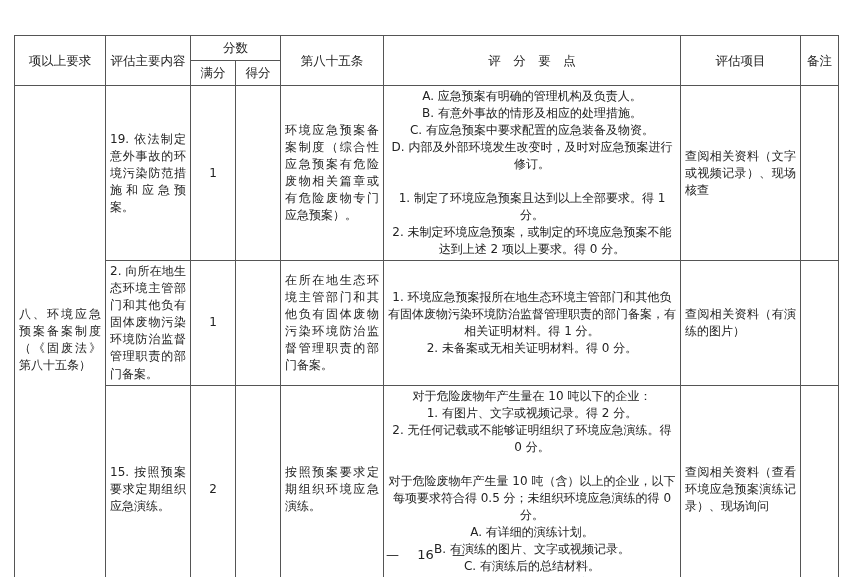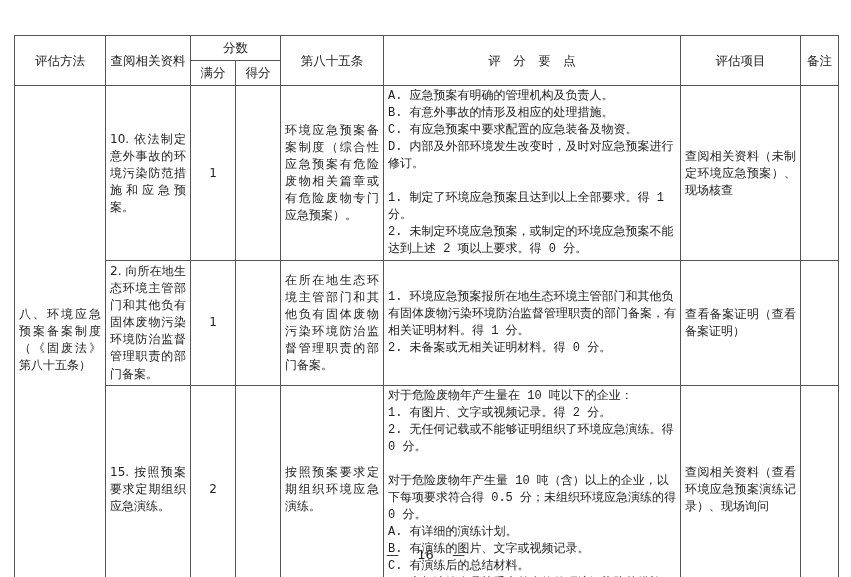--- a/index.html
+++ b/index.html
@@ -37,24 +37,23 @@
     overflow: hidden;
   }
   table.eval th {
     font-weight: normal;
     text-align: center;
     font-size: 12.5px;
   }
   td.center { text-align: center; }
   td.jtext  { text-align: justify; }
   td.points {
-    text-align: left;
+    text-align: center;
     white-space: pre-line;
     line-height: 1.4;
-    font-family: Liberation Mono, monospace;
   }
   tr.hdr  { height: 25px; }
   tr.r13  { height: 155px; }
   tr.r14  { height: 112px; }
   tr.r15  { height: 190px; }
   .footer {
     position: absolute;
     left: 0;
     top: 547px;
     width: 851px;
@@ -74,58 +73,58 @@
       <col style="width:85px">
       <col style="width:45px">
       <col style="width:45px">
       <col style="width:103px">
       <col style="width:297px">
       <col style="width:120px">
       <col style="width:38px">
     </colgroup>
     <tbody>
         <tr class="hdr">
-      <th rowspan="2">评估方法</th>
-      <th rowspan="2">查阅相关资料</th>
+      <th rowspan="2">项以上要求</th>
+      <th rowspan="2">评估主要内容</th>
       <th colspan="2">分数</th>
       <th rowspan="2">第八十五条</th>
       <th rowspan="2">评　分　要　点</th>
       <th rowspan="2">评估项目</th>
       <th rowspan="2">备注</th>
     </tr>
     <tr class="hdr">
       <th>满分</th>
       <th>得分</th>
     </tr>
 
     <tr class="r13">
       <td rowspan="3" class="jtext">八、环境应急预案备案制度（《固废法》第八十五条）</td>
-      <td class="jtext">10. 依法制定意外事故的环境污染防范措施和应急预案。</td>
+      <td class="jtext">19. 依法制定意外事故的环境污染防范措施和应急预案。</td>
       <td class="center">1</td>
       <td class="center"></td>
       <td class="jtext">环境应急预案备案制度（综合性应急预案有危险废物相关篇章或有危险废物专门应急预案）。</td>
       <td class="points">A. 应急预案有明确的管理机构及负责人。
 B. 有意外事故的情形及相应的处理措施。
 C. 有应急预案中要求配置的应急装备及物资。
 D. 内部及外部环境发生改变时，及时对应急预案进行修订。
 
 1. 制定了环境应急预案且达到以上全部要求。得 1 分。
 2. 未制定环境应急预案，或制定的环境应急预案不能达到上述 2 项以上要求。得 0 分。</td>
-      <td class="jtext">查阅相关资料（未制定环境应急预案）、现场核查</td>
+      <td class="jtext">查阅相关资料（文字或视频记录）、现场核查</td>
       <td class="center"></td>
     </tr>
 
     <tr class="r14">
       <td class="jtext">2. 向所在地生态环境主管部门和其他负有固体废物污染环境防治监督管理职责的部门备案。</td>
       <td class="center">1</td>
       <td class="center"></td>
       <td class="jtext">在所在地生态环境主管部门和其他负有固体废物污染环境防治监督管理职责的部门备案。</td>
       <td class="points">1. 环境应急预案报所在地生态环境主管部门和其他负有固体废物污染环境防治监督管理职责的部门备案，有相关证明材料。得 1 分。
 2. 未备案或无相关证明材料。得 0 分。</td>
-      <td class="jtext">查看备案证明（查看备案证明）</td>
+      <td class="jtext">查阅相关资料（有演练的图片）</td>
       <td class="center"></td>
     </tr>
 
     <tr class="r15">
       <td class="jtext">15. 按照预案要求定期组织应急演练。</td>
       <td class="center">2</td>
       <td class="center"></td>
       <td class="jtext">按照预案要求定期组织环境应急演练。</td>
       <td class="points">对于危险废物年产生量在 10 吨以下的企业：
 1. 有图片、文字或视频记录。得 2 分。

